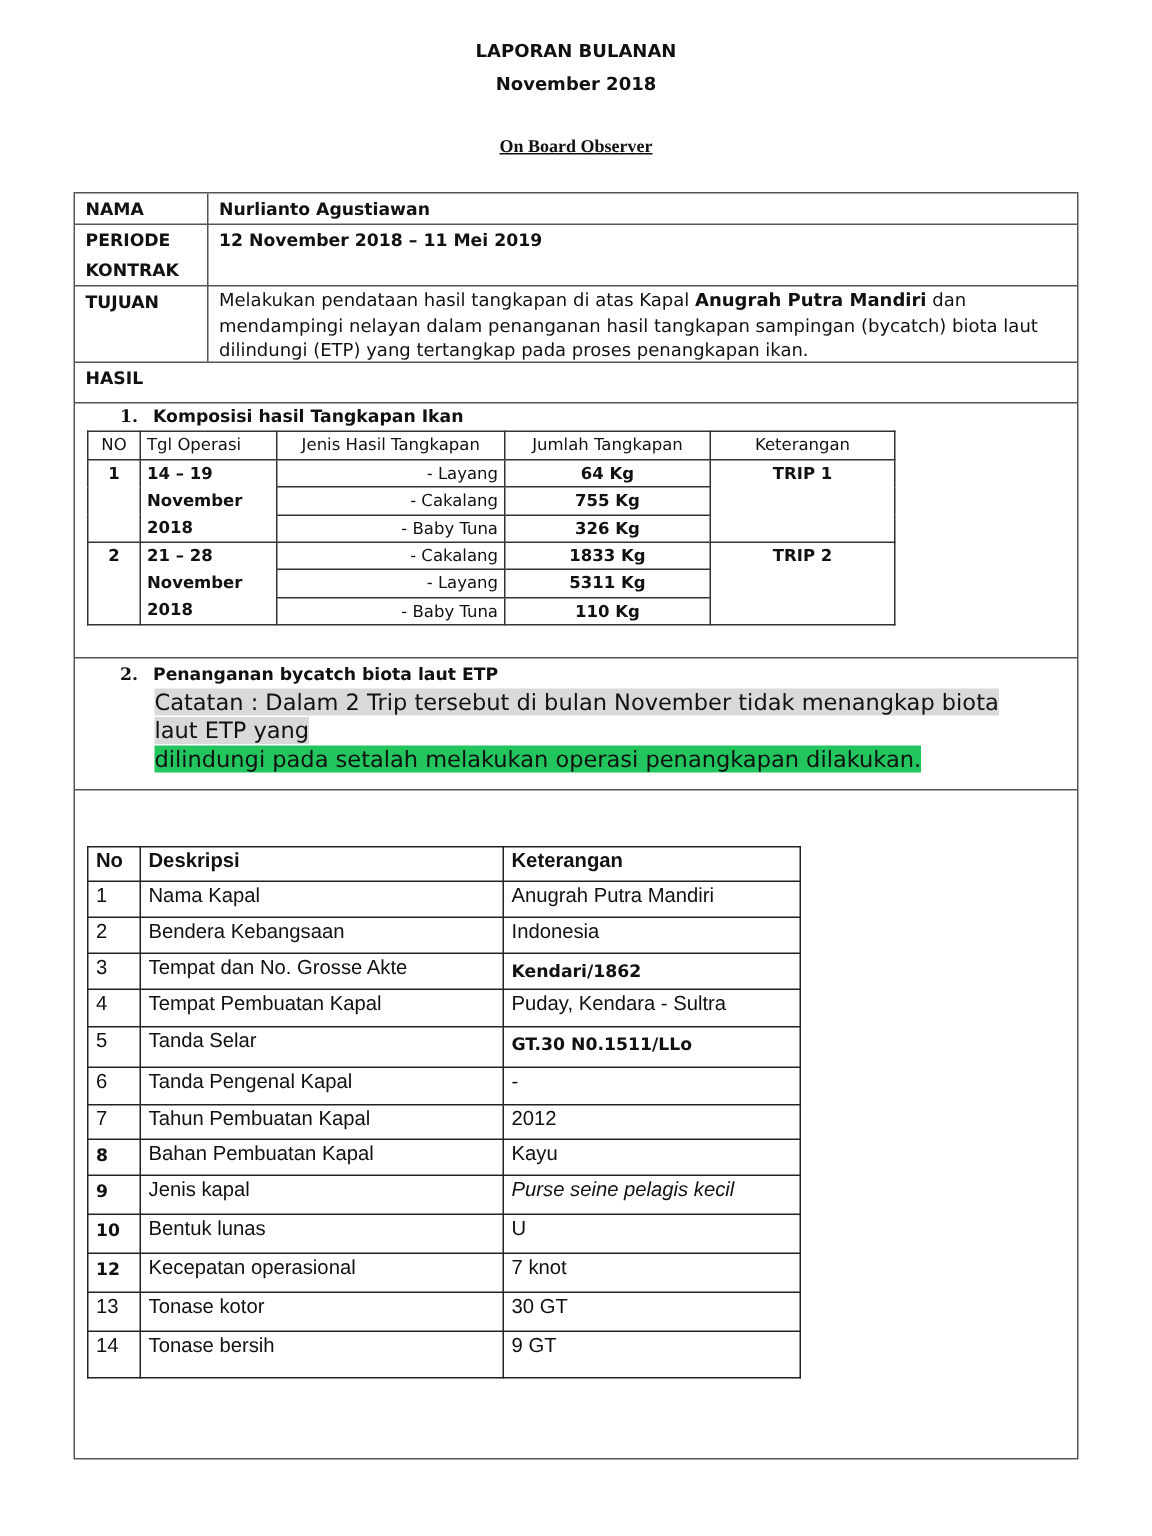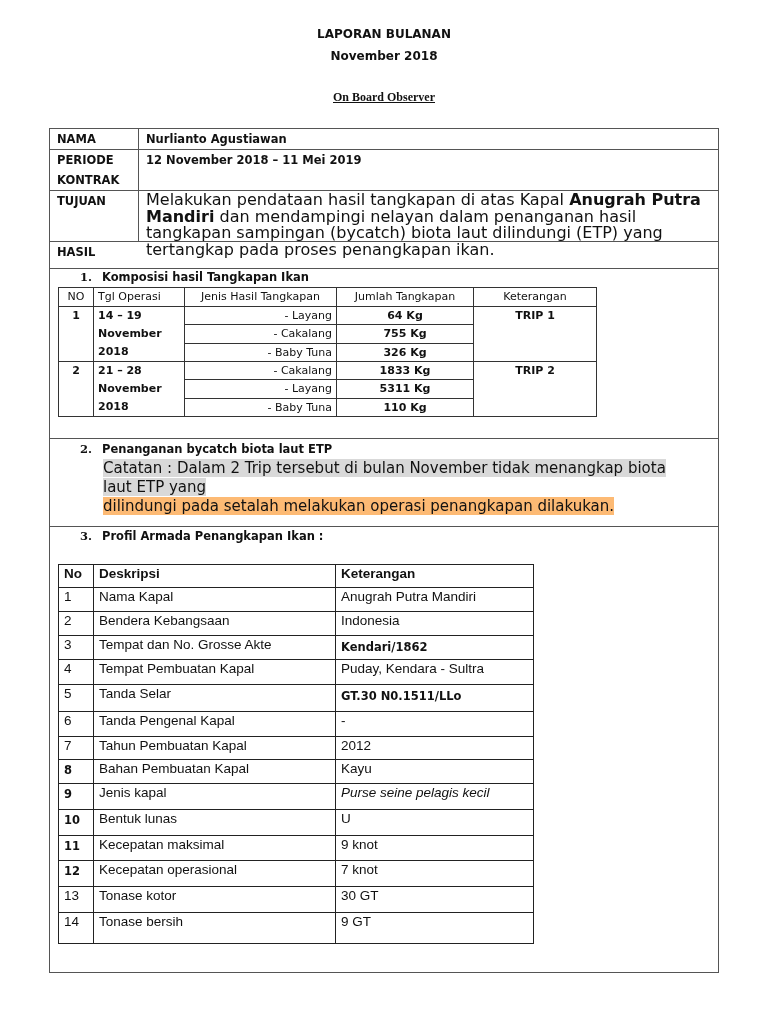--- a/index.html
+++ b/index.html
@@ -12,21 +12,21 @@
     .t3 { top: 90px; text-decoration: underline; font-family: Liberation Serif, serif; }
 
     .frame { position: absolute; left: 49px; top: 128px; width: 670px; height: 845px; border: 1.5px solid #555; }
     .hline { position: absolute; left: 0; right: 0; height: 0; border-top: 1.5px solid #555; }
     .vline { position: absolute; width: 0; border-left: 1.5px solid #555; }
 
     .cell-text { position: absolute; font-family: "DejaVu Sans", sans-serif; font-size: 11.5px; color: #111; }
     .bold { font-weight: bold; }
     .lbl { left: 7px; font-weight: bold; }
     .val { left: 96px; }
-    .tujuan-val { left: 96px; width: 565px; font-size: 16px; line-height: 16.5px; font-weight: normal; }
+    .tujuan-val { left: 96px; width: 565px; font-size: 12px; line-height: 16.5px; font-weight: normal; }
 
     .sec-head { position: absolute; font-family: "DejaVu Sans", sans-serif; font-size: 11.5px; font-weight: bold; color: #111; }
     .sec-num { display: inline-block; width: 22px; font-family: "DejaVu Serif", serif; }
 
     .catatan { position: absolute; left: 53px; top: 330px; width: 575px; font-family: "DejaVu Sans", sans-serif; font-size: 15px; line-height: 19px; color: #111; }
     .catatan span { background: #d9d9d9; }
 
     
     table.catch { position: absolute; left: 8px; top: 158px; border-collapse: collapse; font-family: "DejaVu Sans", sans-serif; font-size: 11px; color: #111; }
     table.catch td, table.catch th { border: 1.3px solid #333; height: 18px; padding: 0 4px; font-weight: normal; vertical-align: top; line-height: 17px; }
@@ -130,24 +130,23 @@
       <tr>
         <td class="c-jenis">- Baby Tuna</td>
         <td class="c-jml">110 Kg</td>
       </tr>
     </tbody>
   </table>
 
   <div class="sec-head" style="left:30px; top:313px"><span class="sec-num">2.</span><span>Penanganan bycatch biota laut ETP</span></div>
   <div class="catatan">
     <span style="background: rgb(217, 217, 217);">Catatan : Dalam 2 Trip tersebut di bulan November tidak menangkap biota laut ETP yang</span><br>
-    <span style="background: #fdba74;">dilindungi pada setalah melakukan operasi penangkapan dilakukan.</span>
+    <span style="background: #22c55e;">dilindungi pada setalah melakukan operasi penangkapan dilakukan.</span>
   </div>
 
-  <div class="sec-head" style="left:30px; top:400px"><span class="sec-num">3.</span><span>Profil Armada Penangkapan Ikan :</span></div>
 
   <table class="profile" id="profile-table">
     <thead>
       <tr>
         <th class="p-no">No</th>
         <th class="p-desk">Deskripsi</th>
         <th class="p-ket">Keterangan</th>
       </tr>
     </thead>
     <tbody id="profile-body">
@@ -194,25 +193,20 @@
         <tr style="height: 26px;">
           <td class="p-no no-bold">9</td>
           <td class="p-desk">Jenis kapal</td>
           <td class="p-ket ital">Purse seine pelagis kecil</td>
         </tr>
         <tr style="height: 26px;">
           <td class="p-no no-bold">10</td>
           <td class="p-desk">Bentuk lunas</td>
           <td class="p-ket">U</td>
         </tr>
-        <tr style="height: 25px;">
-          <td class="p-no no-bold">11</td>
-          <td class="p-desk">Kecepatan maksimal</td>
-          <td class="p-ket">9 knot</td>
-        </tr>
         <tr style="height: 26px;">
           <td class="p-no no-bold">12</td>
           <td class="p-desk">Kecepatan operasional</td>
           <td class="p-ket">7 knot</td>
         </tr>
         <tr style="height: 26px;">
           <td class="p-no">13</td>
           <td class="p-desk">Tonase kotor</td>
           <td class="p-ket">30 GT</td>
         </tr>

